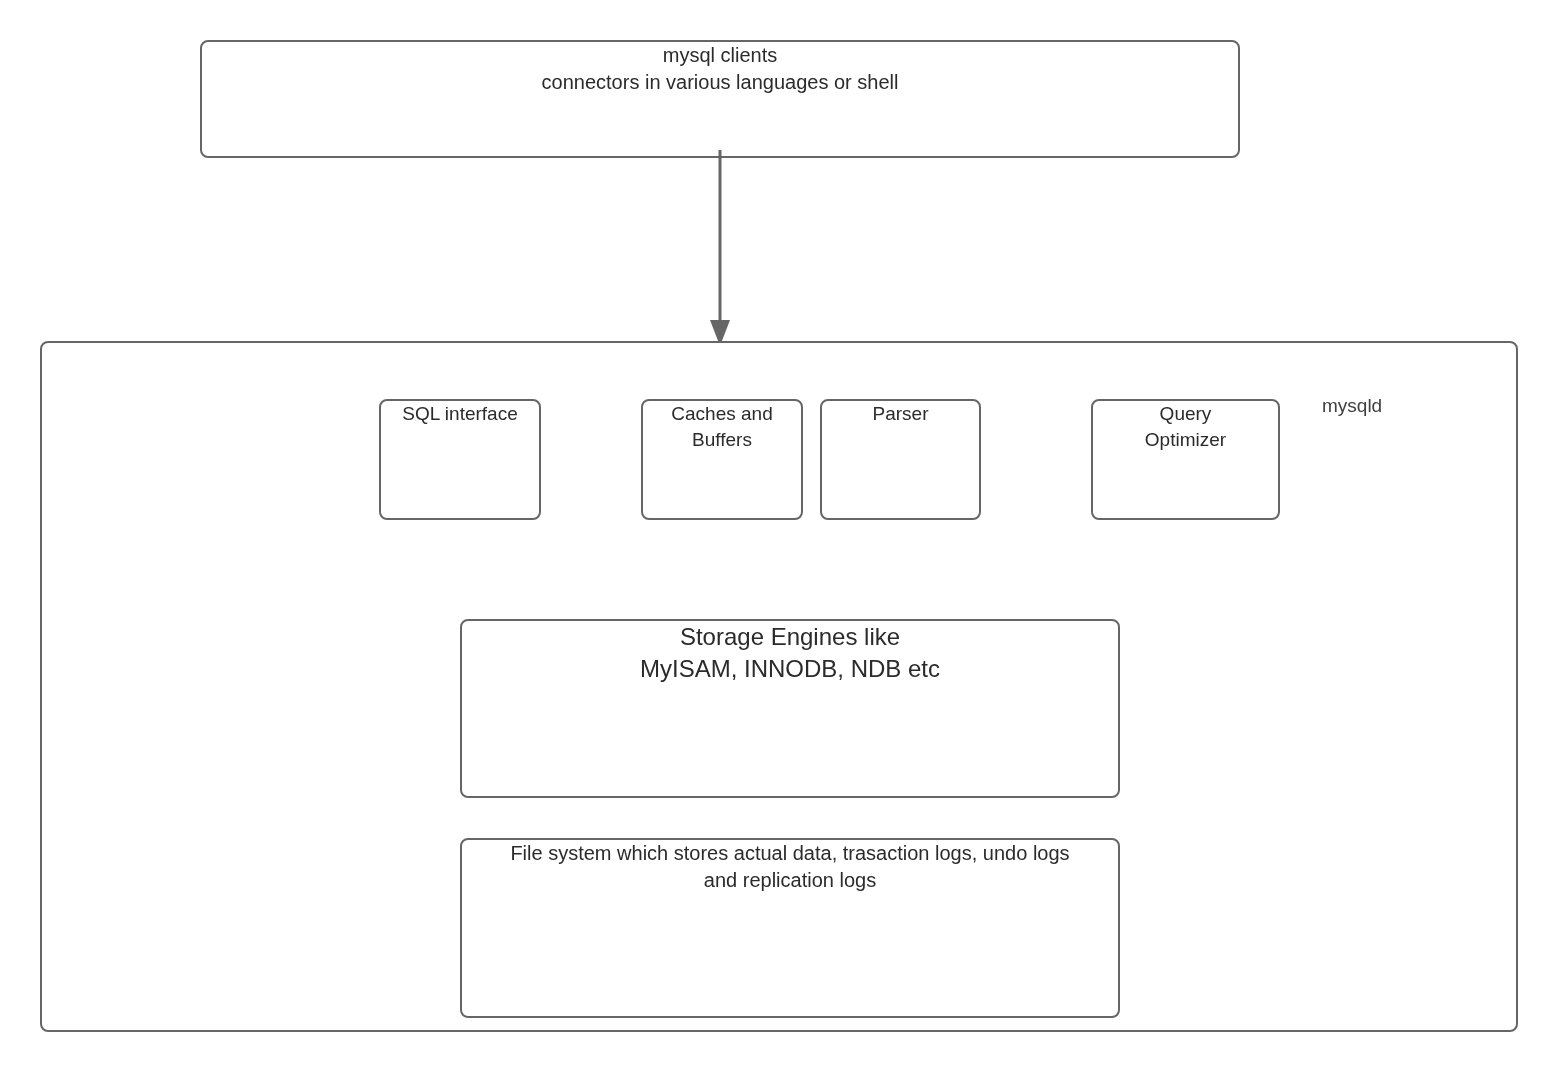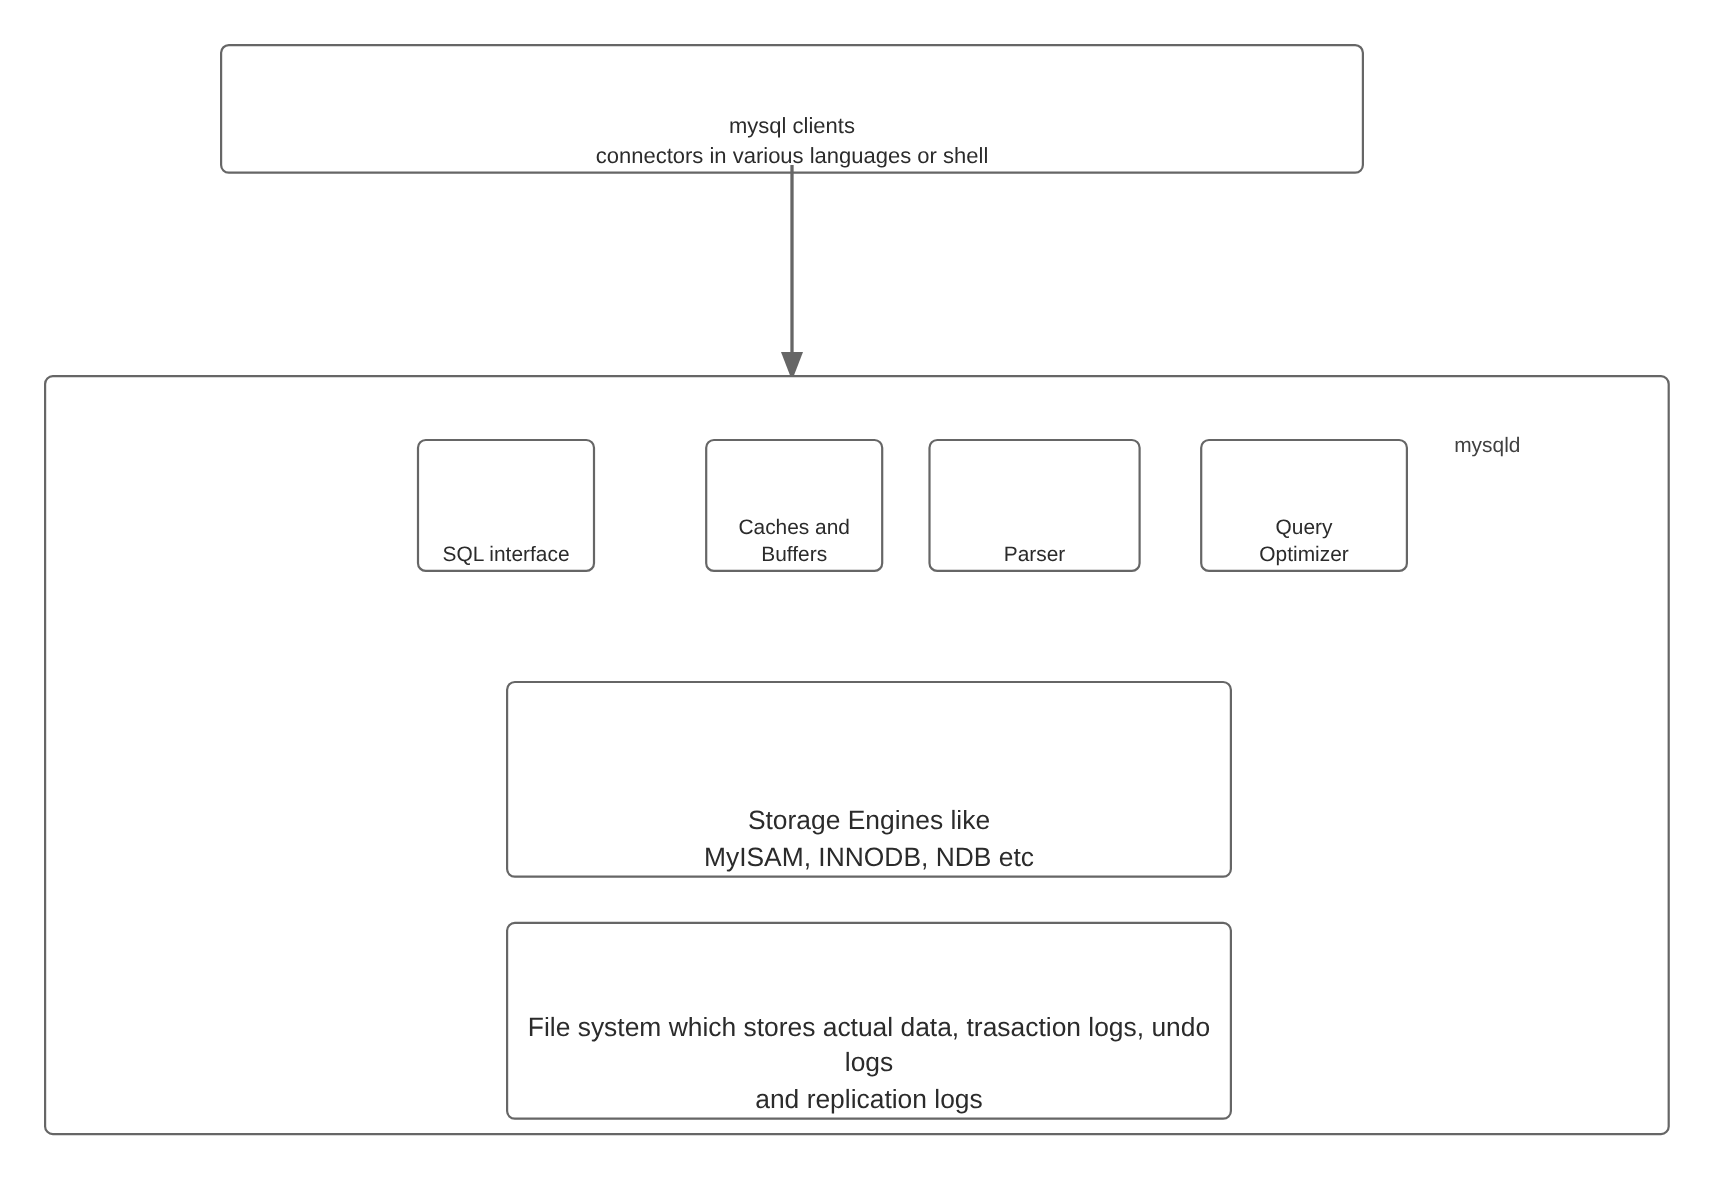--- a/index.html
+++ b/index.html
@@ -18,21 +18,21 @@
     background: #ffffff;
     overflow: hidden;
   }
   .node {
     position: absolute;
     box-sizing: border-box;
     border: 2px solid #666666;
     border-radius: 8px;
     background: #ffffff;
     display: flex;
-    align-items: flex-end;
+    align-items: flex-start;
     justify-content: center;
     text-align: center;
     color: #2b2b2b;
     line-height: 1.35;
     white-space: pre-line;
   }
   .node-label {
     display: block;
     white-space: pre-line;
     text-align: center;
@@ -69,37 +69,37 @@
 
   
   .component {
     top: 399px;
     height: 121px;
     font-size: 19px;
   }
   #component-0 { left: 119px; width: 162px; }
   #component-1 { left: 379px; width: 162px; }
   #component-2 { left: 609px; width: 162px; margin-left: 32px; }
-  #component-3 { left: 844px; width: 193px; }
+  #component-3 { left: 820px; width: 161px; }
   #component-4 { left: 1091px; width: 189px; }
 
   
   #storage-box {
     left: 460px;
     top: 619px;
     width: 660px;
     height: 179px;
     font-size: 24px;
   }
   #filesystem-box {
     left: 460px;
     top: 838px;
     width: 660px;
     height: 180px;
-    font-size: 24px;
+    font-size: 20px;
   }
 
   
   #connector-arrow {
     position: absolute;
     left: 690px;
     top: 150px;
     width: 60px;
     height: 200px;
     overflow: visible;

